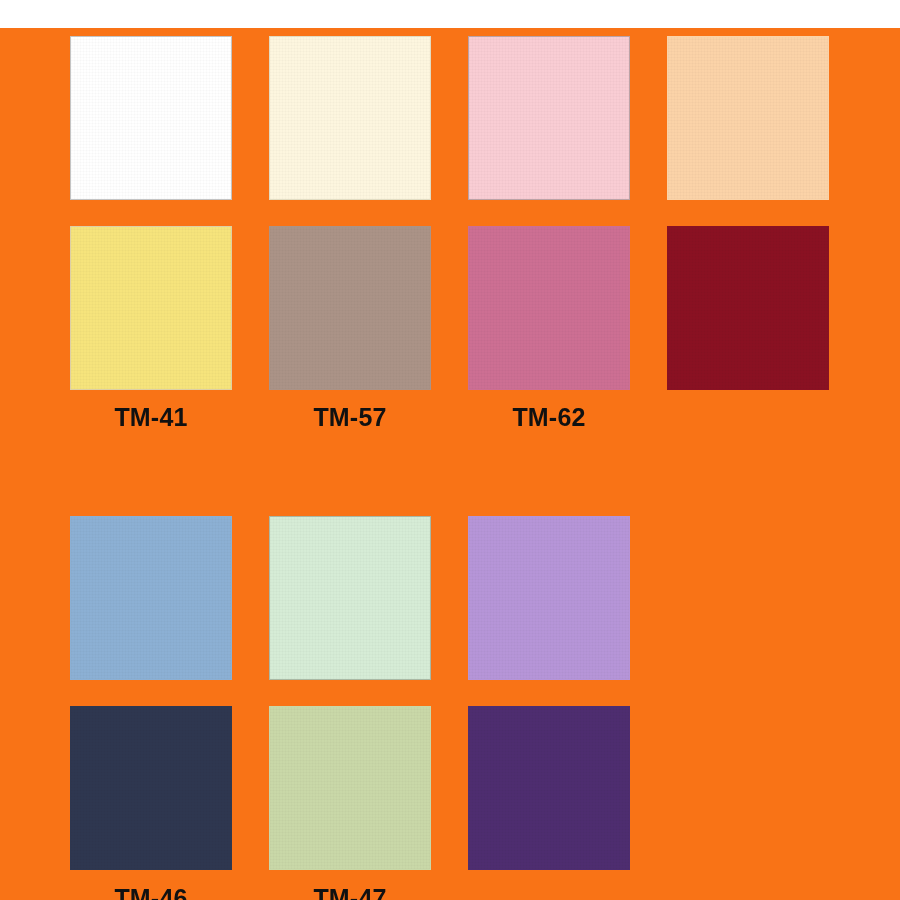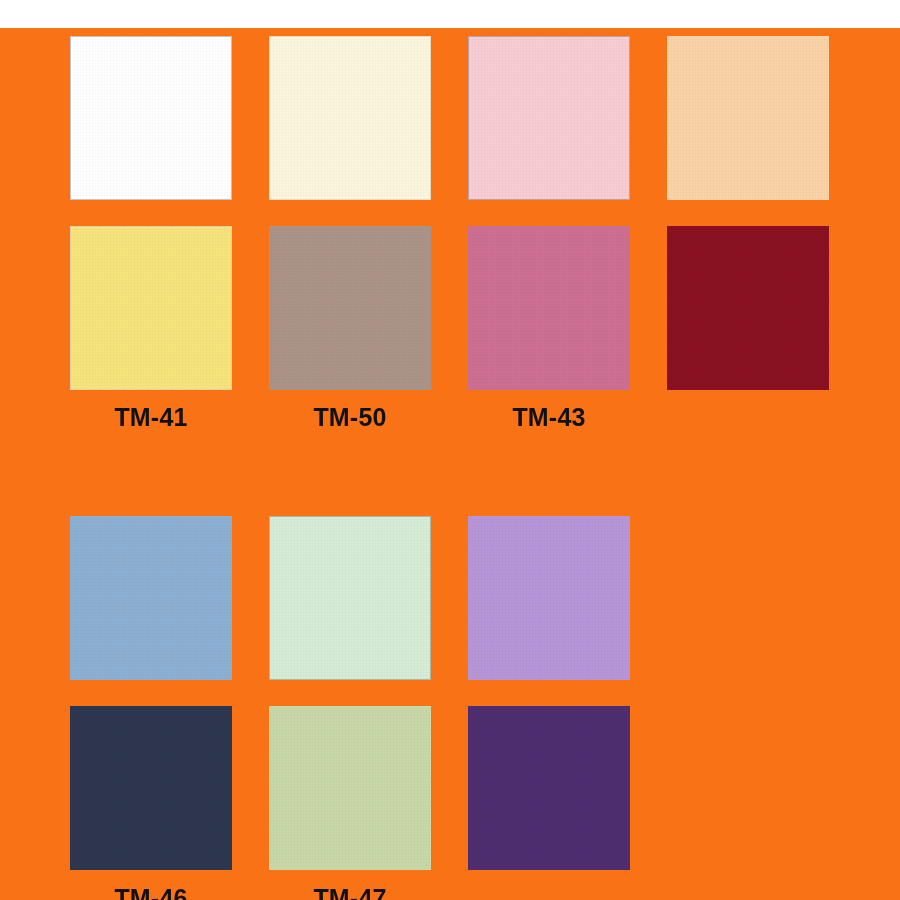--- a/index.html
+++ b/index.html
@@ -134,22 +134,22 @@
       <div class="swatch-cell">
         <div class="swatch" style="background-color: rgb(205, 111, 147); border: 1px solid rgb(205, 111, 147);"></div>
       </div>
       <div class="swatch-cell">
         <div class="swatch" style="background-color: rgb(138, 17, 34); border: 1px solid rgb(138, 17, 34);"></div>
       </div>
     </div>
 
     <div class="label-row">
       <div class="swatch-label" style="color: rgb(17, 17, 17);">TM-41</div>
-      <div class="swatch-label" style="color: rgb(17, 17, 17);">TM-50</div>
-      <div class="swatch-label" style="color: rgb(17, 17, 17);">TM-43</div>
+      <div class="swatch-label" style="color: rgb(17, 17, 17);">TM-57</div>
+      <div class="swatch-label" style="color: rgb(17, 17, 17);">TM-62</div>
     </div>
 
   </section>
 
   <section class="swatch-group" id="group-2">
 
     <div class="swatch-row row-top">
       <div class="swatch-cell">
         <div class="swatch" style="background-color: rgb(140, 176, 212); border: 1px solid rgb(140, 176, 212);"></div>
       </div>

